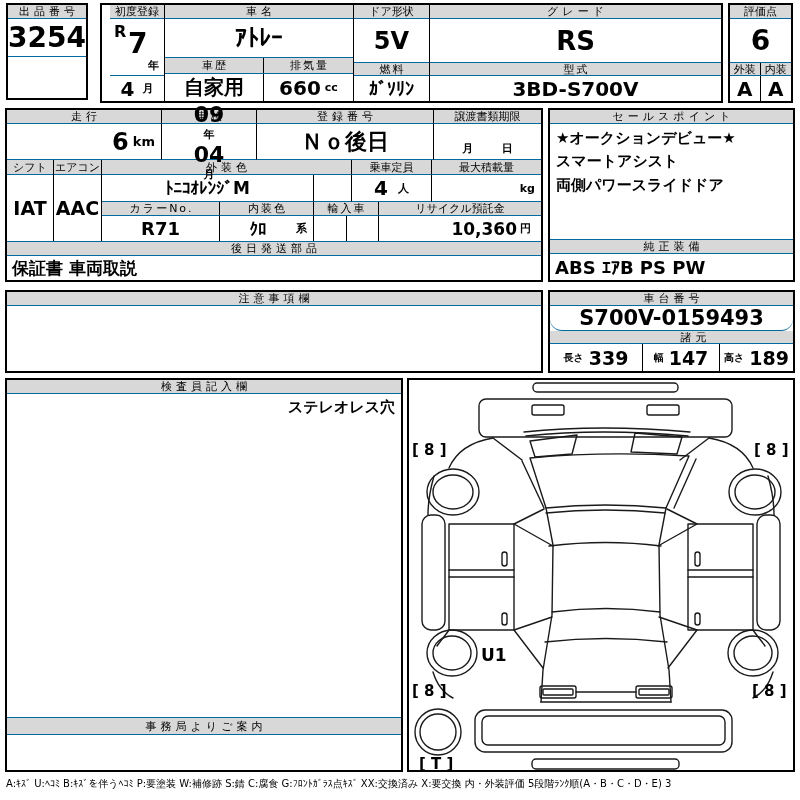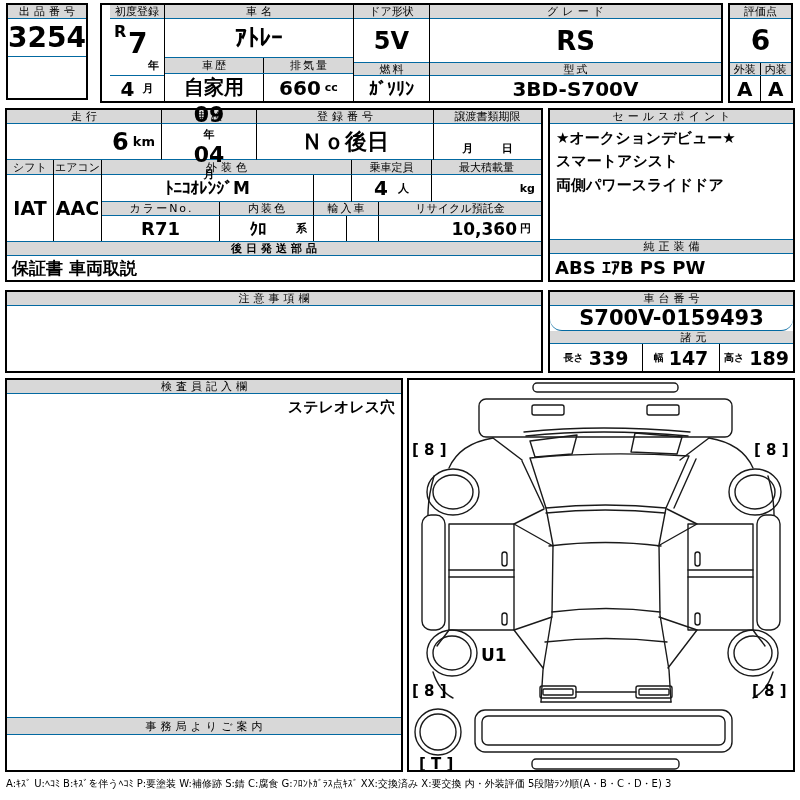--- a/index.html
+++ b/index.html
@@ -160,21 +160,21 @@
           </div>
           <div class="c br" style="width:33px;"></div>
           <div class="c br" style="width:32px;"></div>
           <div class="c valR" style="flex:1; padding-right:10px;">
             <span class="b f17">10,360</span>
             <span class="unit" style="margin-left:3px;">円</span>
           </div>
         </div>
       </div>
     </div>
-    <div class="hdr sp bb" style="height:14px;font-weight:bold;">後日発送部品</div>
+    <div class="hdr sp bb" style="height:14px;">後日発送部品</div>
     <div class="c b f17 valL" style="flex:1;">保証書 車両取説</div>
   </div>
 
   <div class="blk" style="left:5px; top:290px; width:538px; height:83px;">
     <div class="hdr sp bb" style="height:14px;">注意事項欄</div>
     <div class="c valL b f15" style="flex:1; align-items:flex-start; padding-top:3px;"></div>
   </div>
 
   <div class="blk" style="left:548px; top:108px; width:247px; height:174px;">
     <div class="hdr sp bb" style="height:14px;">セールスポイント</div>

